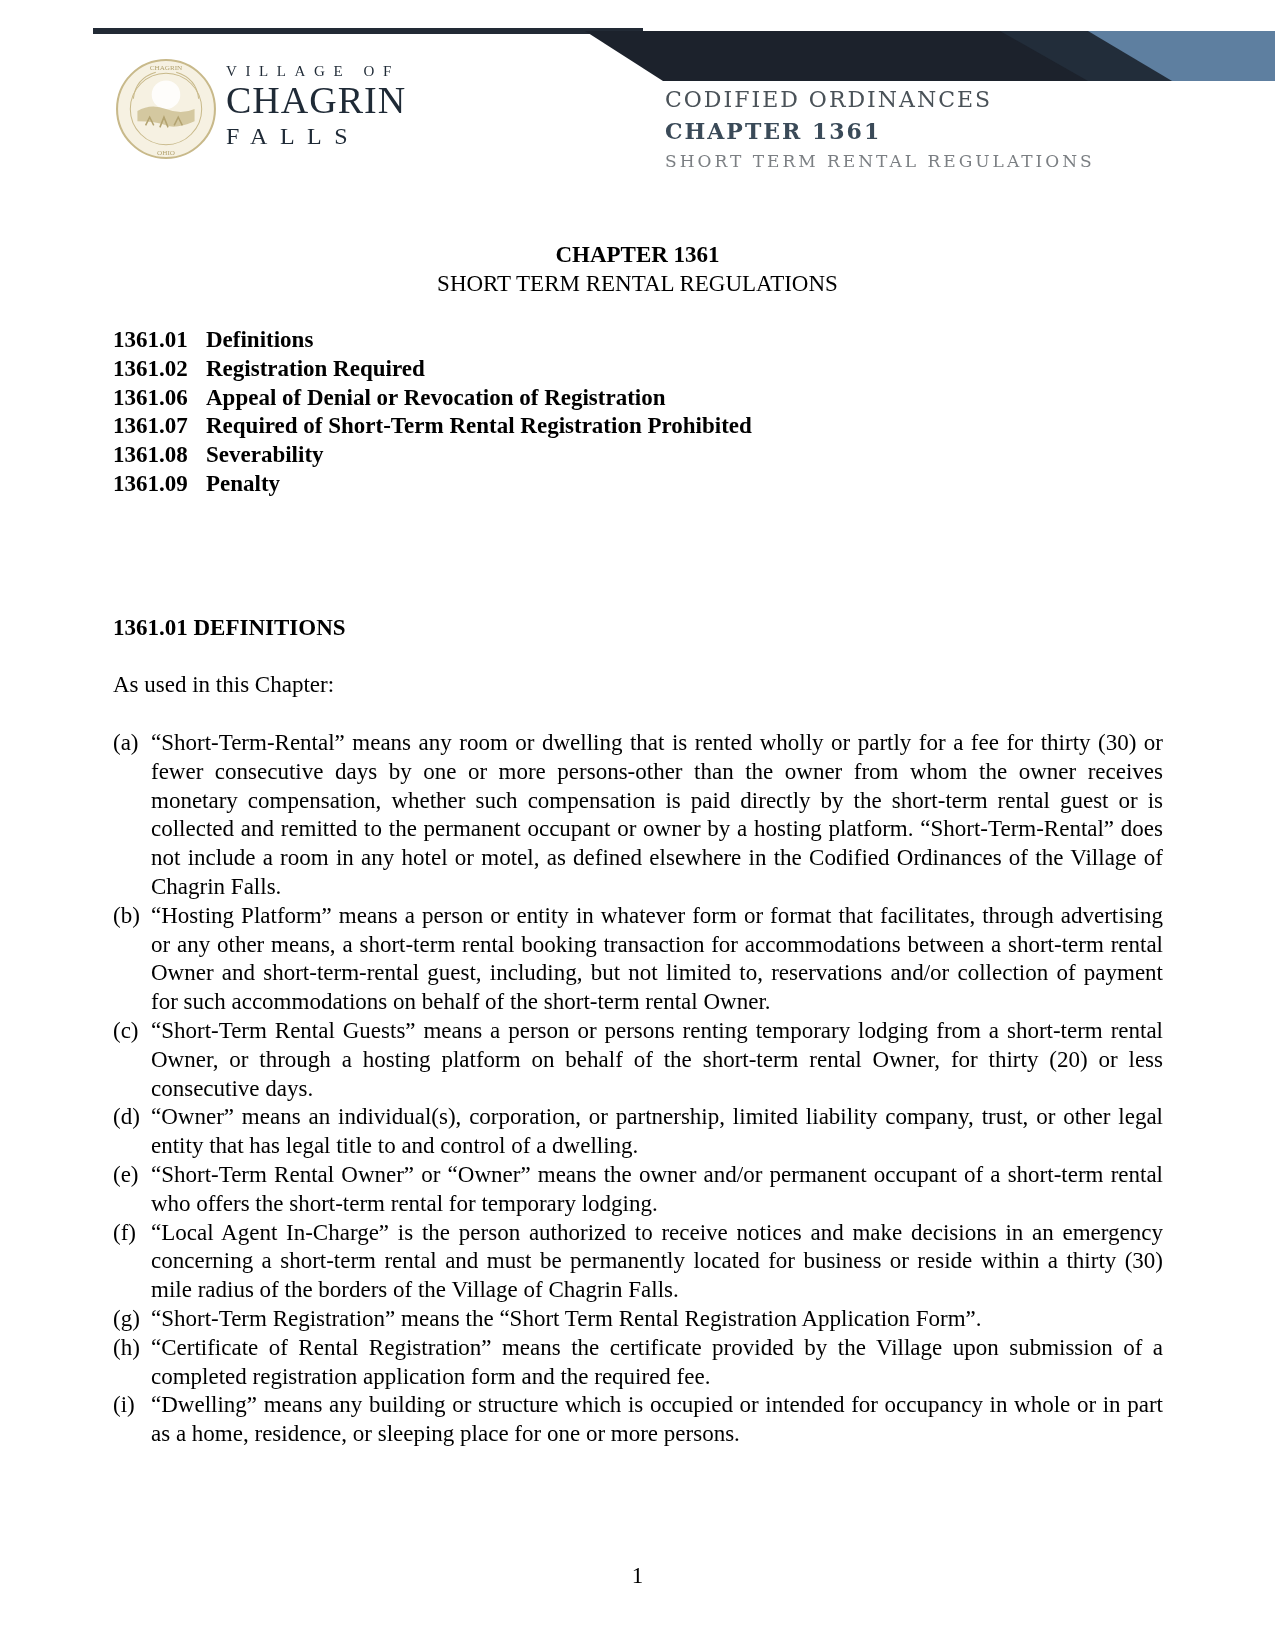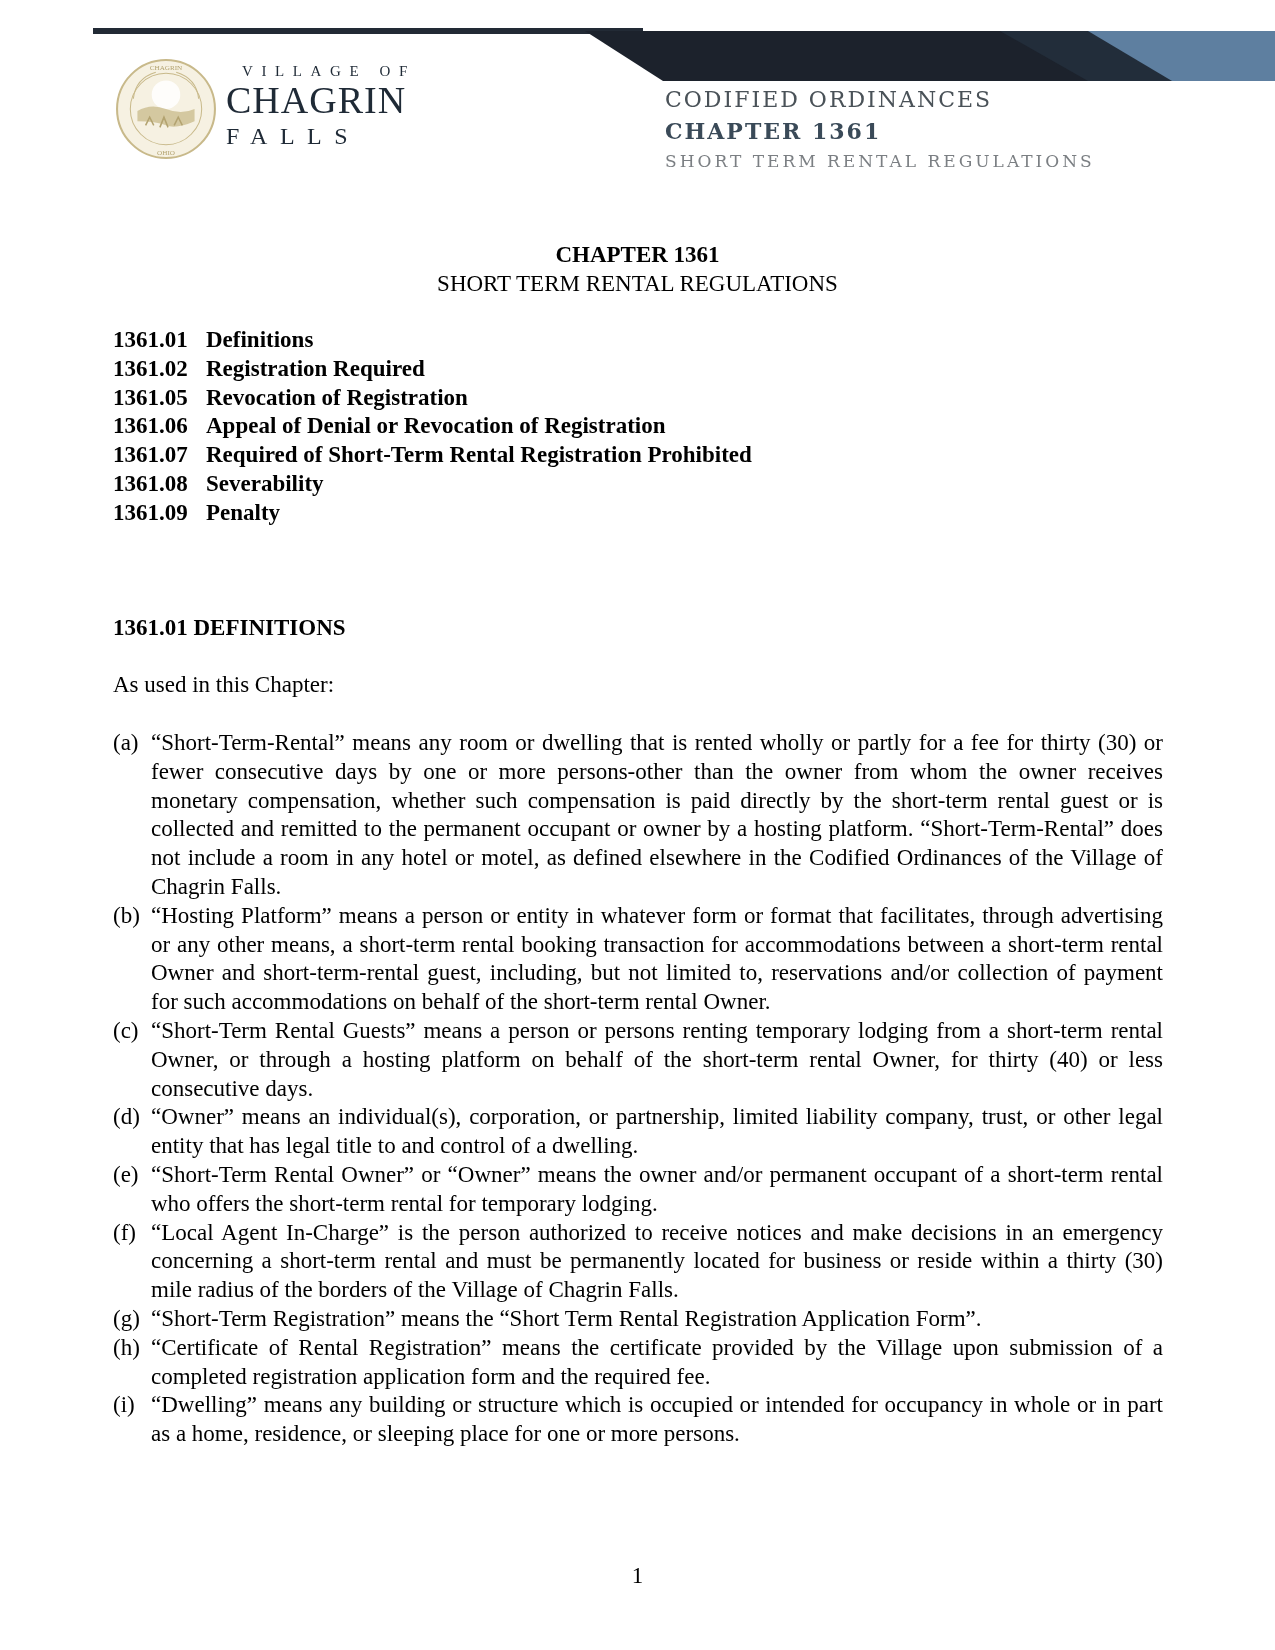--- a/index.html
+++ b/index.html
@@ -5,21 +5,21 @@
   html, body { margin: 0; padding: 0; background: #ffffff; }
   body { width: 1275px; height: 1650px; position: relative; overflow: hidden;
          font-family: "Liberation Serif", "DejaVu Serif", serif; color: #000; }
 
   
   .band-svg { position: absolute; left: 0; top: 0; width: 1275px; height: 90px; }
 
   .seal { position: absolute; left: 115px; top: 58px; width: 102px; height: 102px; }
 
   .logo { position: absolute; left: 226px; top: 62px; color: #1f2a36; font-family: "Liberation Serif", serif; }
-  .logo .village { font-size: 15px; letter-spacing: 8.6px; line-height: 18px; margin-left: 16px; }
+  .logo .village { font-size: 15px; letter-spacing: 8.6px; line-height: 18px; }
   .logo .chagrin { font-size: 38px; letter-spacing: 1px; line-height: 36px; margin-top: 2px; }
   .logo .falls { font-size: 24px; letter-spacing: 12.5px; line-height: 36px; }
 
   .hdr-right { position: absolute; left: 665px; top: 86px; font-family: "DejaVu Serif", serif; }
   .hdr-right .codified { font-size: 22px; letter-spacing: 2px; color: #4a5258; line-height: 28px; font-weight: normal; }
   .hdr-right .chapter { font-size: 22px; letter-spacing: 2px; color: #3a4a58; line-height: 34px; font-weight: bold; }
   .hdr-right .sub { font-size: 17px; letter-spacing: 3px; color: #7b7f83; line-height: 26px; }
 
   .title-block { position: absolute; left: 0; width: 1275px; top: 240px; text-align: center; font-size: 23px; line-height: 29px; }
   .title-block .t1 { font-weight: bold; }
@@ -78,42 +78,41 @@
 </div>
 
 <div class="title-block">
   <div class="t1">CHAPTER 1361</div>
   <div class="t2">SHORT TERM RENTAL REGULATIONS</div>
 </div>
 
 <div class="toc">
   <div class="row"><span class="num">1361.01</span><span>Definitions</span></div>
   <div class="row"><span class="num">1361.02</span><span>Registration Required</span></div>
-  <div class="row"><span class="num">1361.05</span><span>Revocation of Registration</span></div>
   <div class="row"><span class="num">1361.06</span><span>Appeal of Denial or Revocation of Registration</span></div>
   <div class="row"><span class="num">1361.07</span><span>Required of Short-Term Rental Registration Prohibited</span></div>
   <div class="row"><span class="num">1361.08</span><span>Severability</span></div>
   <div class="row"><span class="num">1361.09</span><span>Penalty</span></div>
 </div>
 
 <div class="section-heading">1361.01 DEFINITIONS</div>
 <div class="intro">As used in this Chapter:</div>
 
 <div class="defs">
   <div class="def">
       <span class="lbl">(a)</span>
       <span class="txt">“Short-Term-Rental” means any room or dwelling that is rented wholly or partly for a fee for thirty (30) or fewer consecutive days by one or more persons-other than the owner from whom the owner receives monetary compensation, whether such compensation is paid directly by the short-term rental guest or is collected and remitted to the permanent occupant or owner by a hosting platform.  “Short-Term-Rental” does not include a room in any hotel or motel, as defined elsewhere in the Codified Ordinances of the Village of Chagrin Falls.</span>
     </div>
   <div class="def">
       <span class="lbl">(b)</span>
       <span class="txt">“Hosting Platform” means a person or entity in whatever form or format that facilitates, through advertising or any other means, a short-term rental booking transaction for accommodations between a short-term rental Owner and short-term-rental guest, including, but not limited to, reservations and/or collection of payment for such accommodations on behalf of the short-term rental Owner.</span>
     </div>
   <div class="def">
       <span class="lbl">(c)</span>
-      <span class="txt">“Short-Term Rental Guests” means a person or persons renting temporary lodging from a short-term rental Owner, or through a hosting platform on behalf of the short-term rental Owner, for thirty (40) or less consecutive days.</span>
+      <span class="txt">“Short-Term Rental Guests” means a person or persons renting temporary lodging from a short-term rental Owner, or through a hosting platform on behalf of the short-term rental Owner, for thirty (20) or less consecutive days.</span>
     </div>
   <div class="def">
       <span class="lbl">(d)</span>
       <span class="txt">“Owner” means an individual(s), corporation, or partnership, limited liability company, trust, or other legal entity that has legal title to and control of a dwelling.</span>
     </div>
   <div class="def">
       <span class="lbl">(e)</span>
       <span class="txt">“Short-Term Rental Owner” or “Owner” means the owner and/or permanent occupant of a short-term rental who offers the short-term rental for temporary lodging.</span>
     </div>
   <div class="def">

